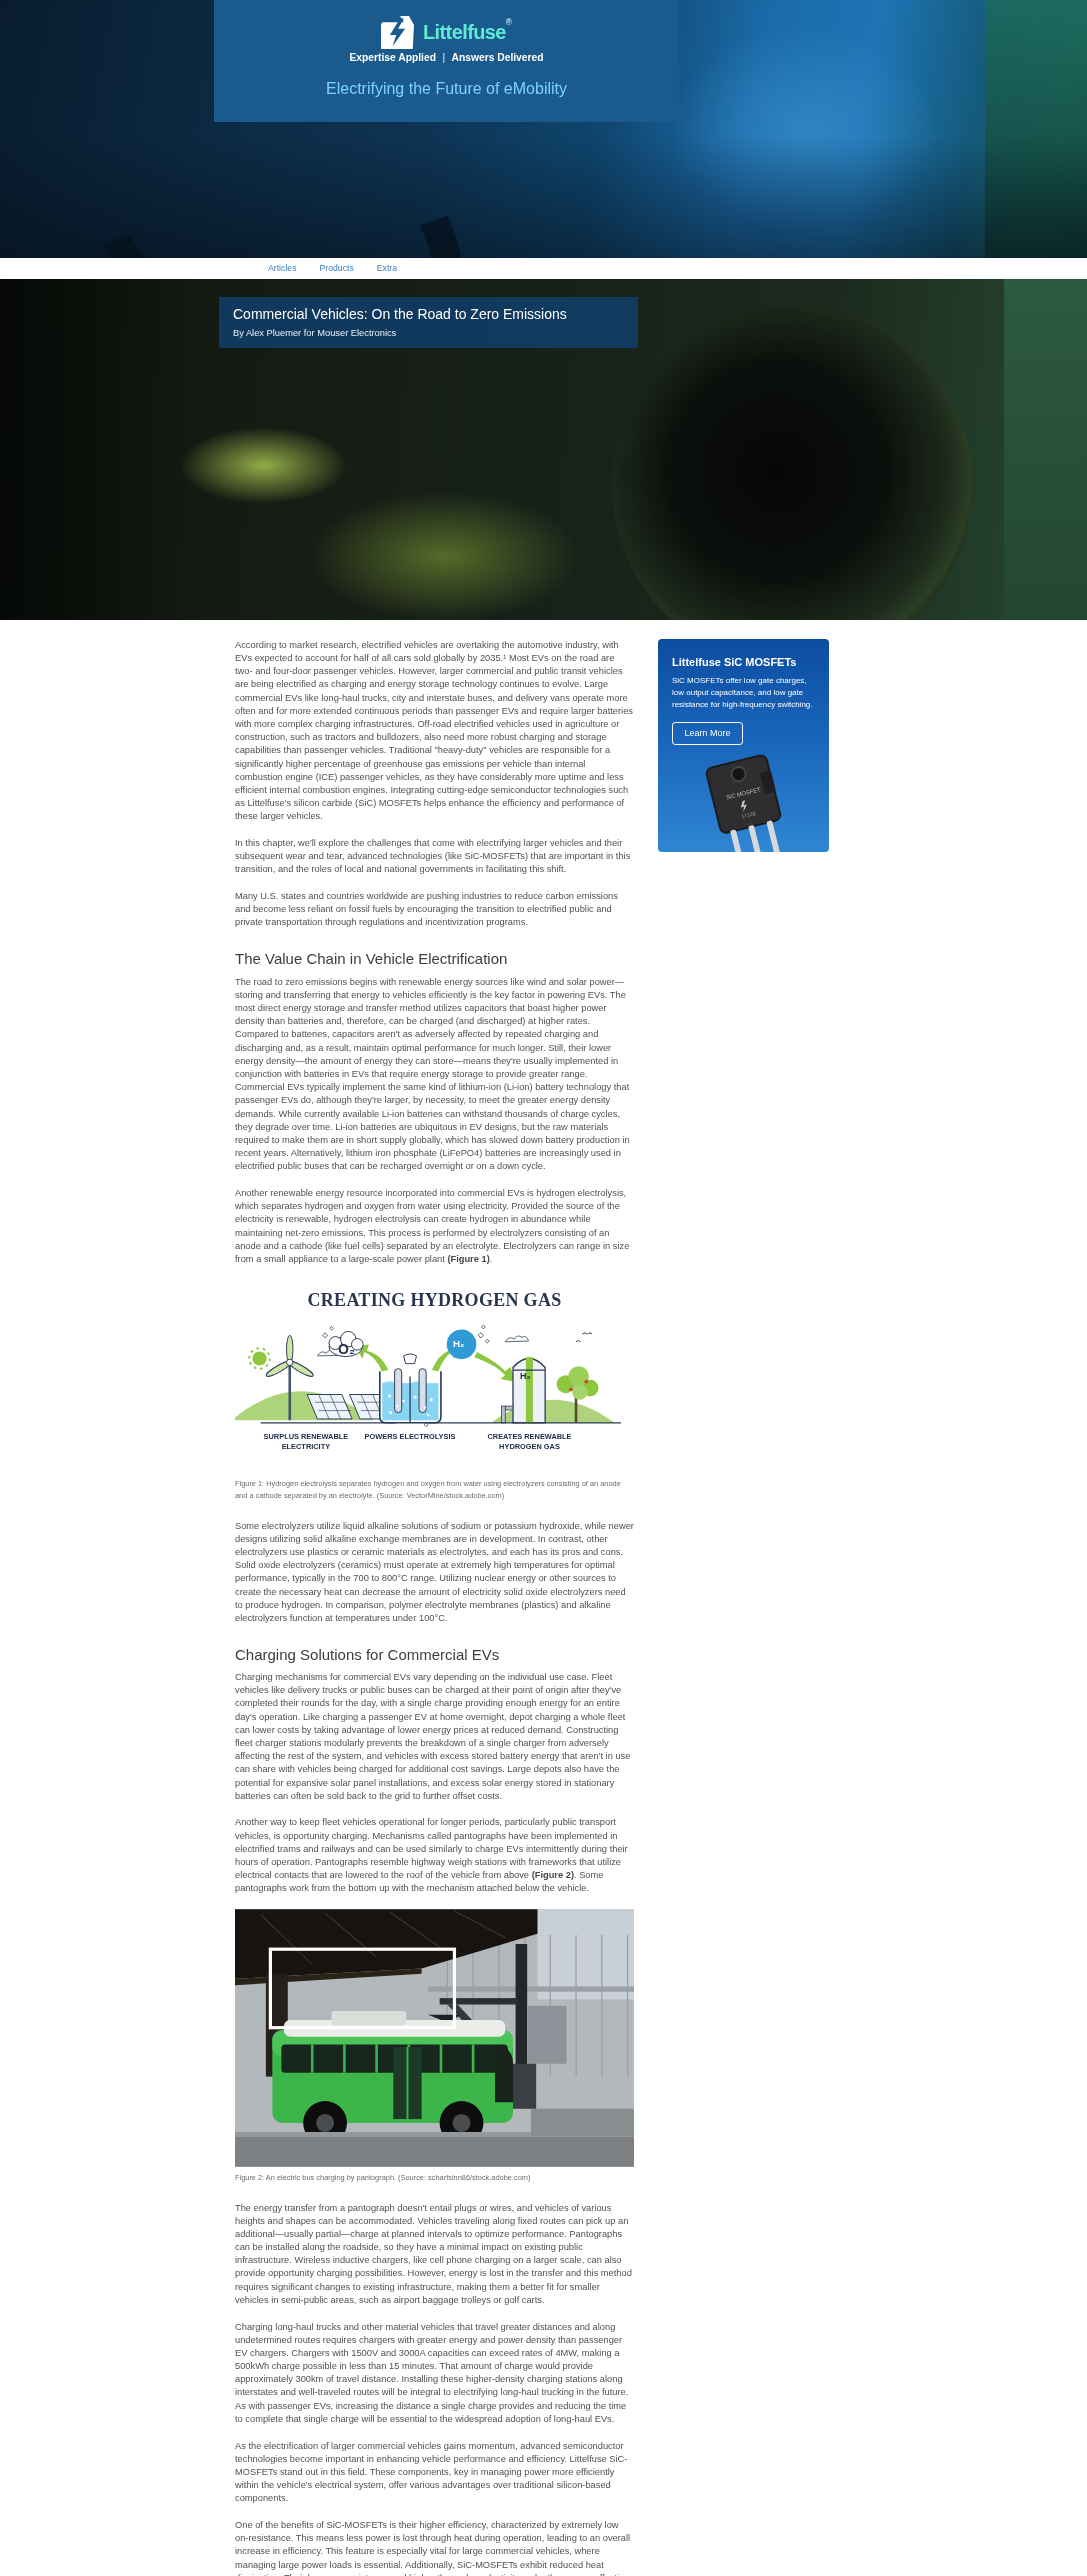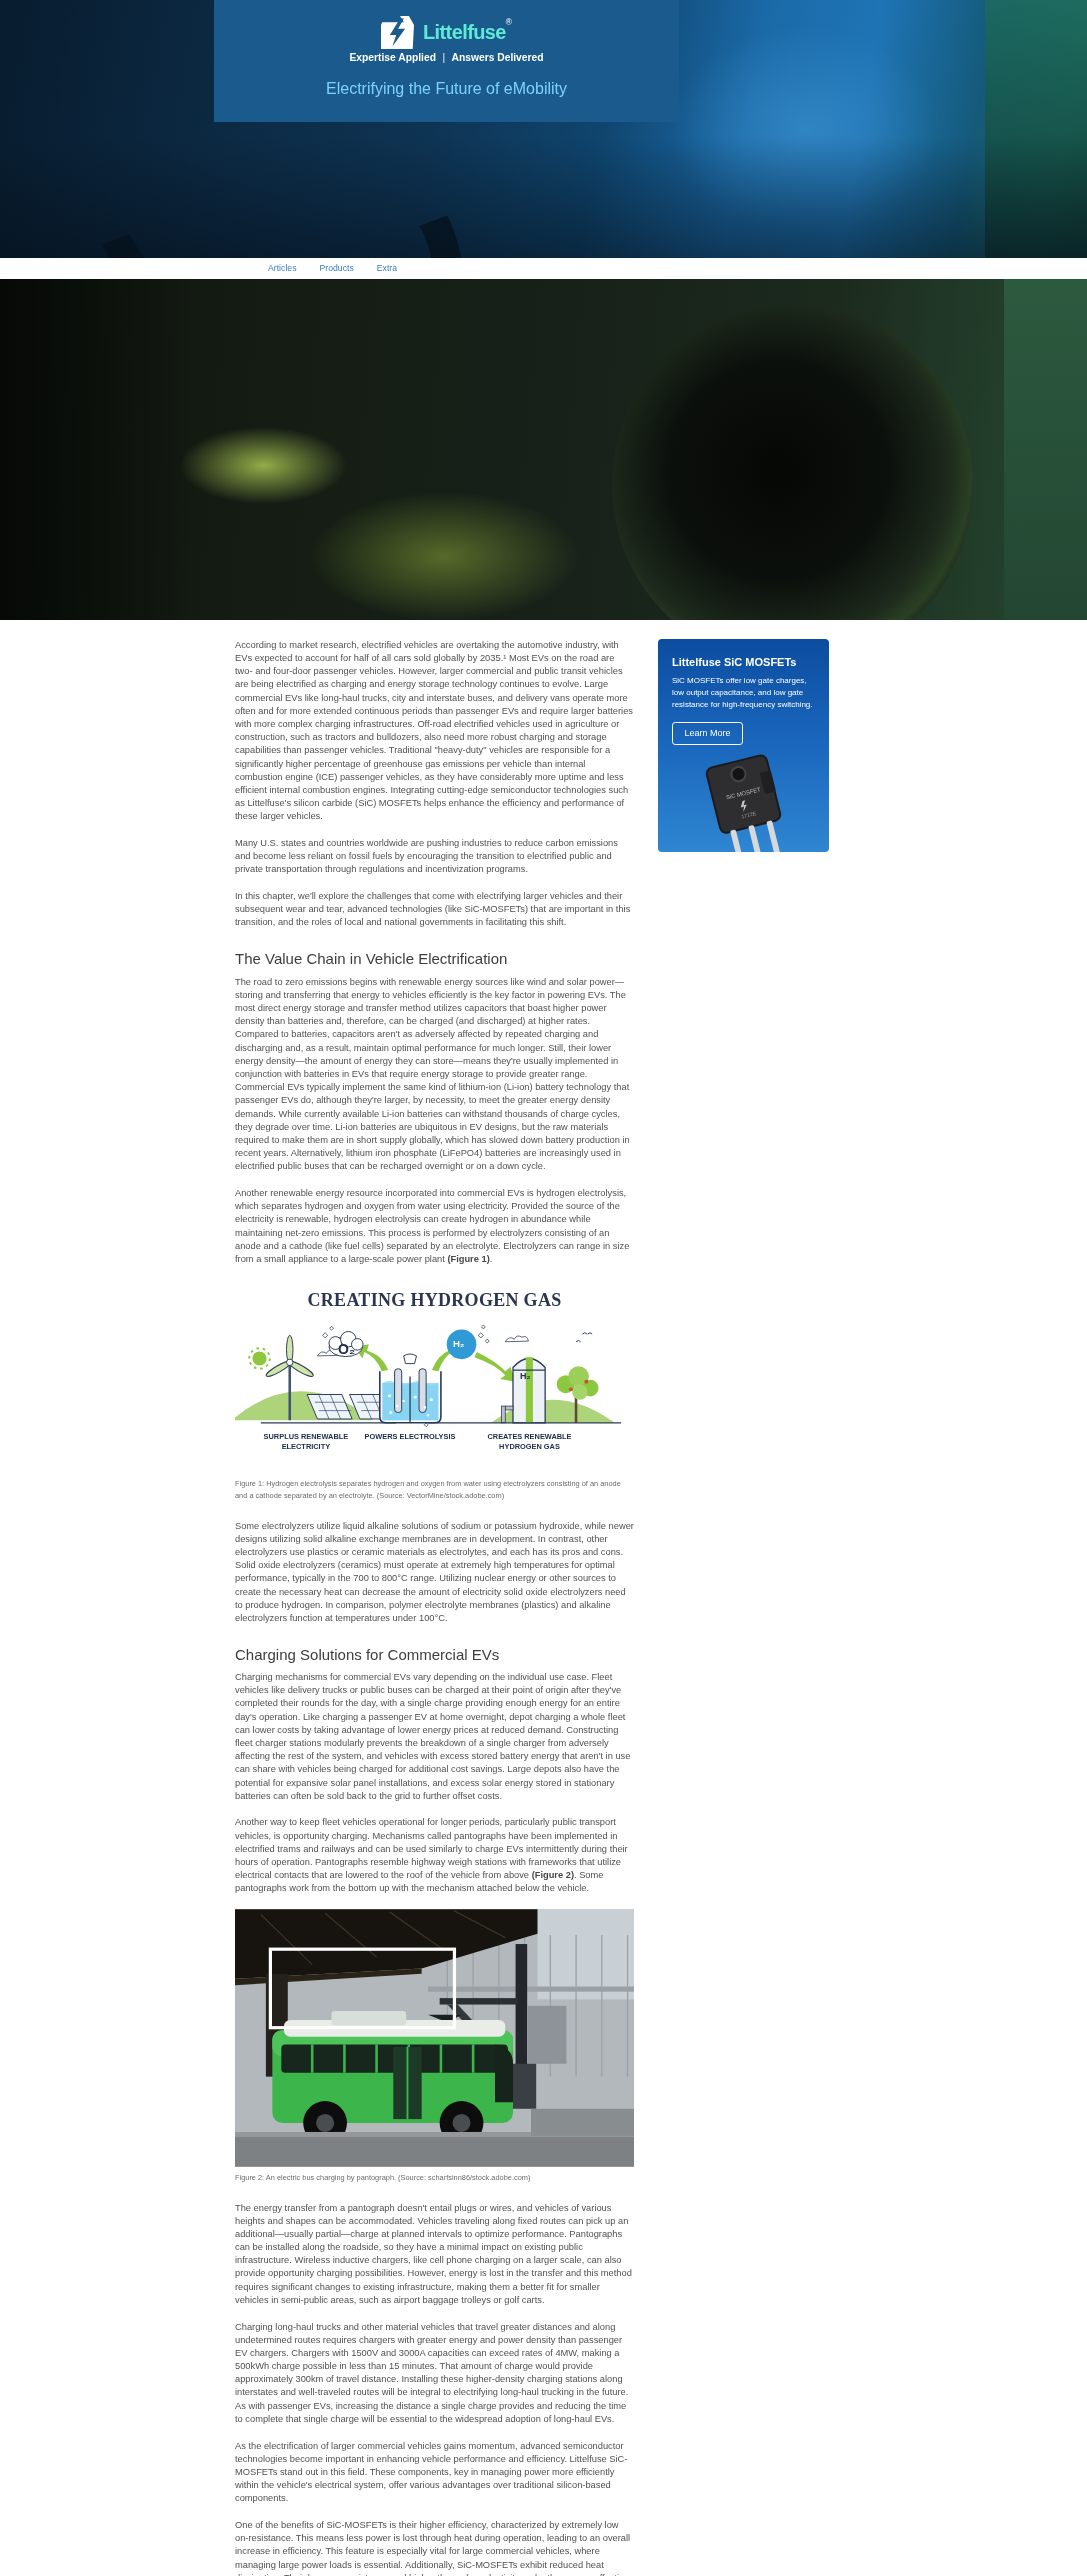--- a/index.html
+++ b/index.html
@@ -116,28 +116,32 @@
     <a class="nav-link">Products</a>
     <a class="nav-link">Extra</a>
   </div>
 
   <div class="hero">
     <div class="hero-dark-left"></div>
     <div class="hero-wheel"></div>
     <div class="hero-panel"></div>
     <div class="hero-lime"></div>
     <div class="hero-lime2"></div>
+    <div class="hero-box">
+      <div class="hero-title">Commercial Vehicles: On the Road to Zero Emissions</div>
+      <div class="hero-byline">By Alex Pluemer for Mouser Electronics</div>
+    </div>
   </div>
 
   <div class="main">
 
     <div class="article">
       <p>According to market research, electrified vehicles are overtaking the automotive industry, with EVs expected to account for half of all cars sold globally by 2035.¹ Most EVs on the road are two- and four-door passenger vehicles. However, larger commercial and public transit vehicles are being electrified as charging and energy storage technology continues to evolve. Large commercial EVs like long-haul trucks, city and interstate buses, and delivery vans operate more often and for more extended continuous periods than passenger EVs and require larger batteries with more complex charging infrastructures. Off-road electrified vehicles used in agriculture or construction, such as tractors and bulldozers, also need more robust charging and storage capabilities than passenger vehicles. Traditional "heavy-duty" vehicles are responsible for a significantly higher percentage of greenhouse gas emissions per vehicle than internal combustion engine (ICE) passenger vehicles, as they have considerably more uptime and less efficient internal combustion engines. Integrating cutting-edge semiconductor technologies such as Littelfuse's silicon carbide (SiC) MOSFETs helps enhance the efficiency and performance of these larger vehicles.</p>
+      <p>In this chapter, we'll explore the challenges that come with electrifying larger vehicles and their subsequent wear and tear, advanced technologies (like SiC-MOSFETs) that are important in this transition, and the roles of local and national governments in facilitating this shift.</p>
       <p>Many U.S. states and countries worldwide are pushing industries to reduce carbon emissions and become less reliant on fossil fuels by encouraging the transition to electrified public and private transportation through regulations and incentivization programs.</p>
-      <p>In this chapter, we'll explore the challenges that come with electrifying larger vehicles and their subsequent wear and tear, advanced technologies (like SiC-MOSFETs) that are important in this transition, and the roles of local and national governments in facilitating this shift.</p>
 
       <h2>The Value Chain in Vehicle Electrification</h2>
       <p>The road to zero emissions begins with renewable energy sources like wind and solar power—storing and transferring that energy to vehicles efficiently is the key factor in powering EVs. The most direct energy storage and transfer method utilizes capacitors that boast higher power density than batteries and, therefore, can be charged (and discharged) at higher rates. Compared to batteries, capacitors aren't as adversely affected by repeated charging and discharging and, as a result, maintain optimal performance for much longer. Still, their lower energy density—the amount of energy they can store—means they're usually implemented in conjunction with batteries in EVs that require energy storage to provide greater range. Commercial EVs typically implement the same kind of lithium-ion (Li-ion) battery technology that passenger EVs do, although they're larger, by necessity, to meet the greater energy density demands. While currently available Li-ion batteries can withstand thousands of charge cycles, they degrade over time. Li-ion batteries are ubiquitous in EV designs, but the raw materials required to make them are in short supply globally, which has slowed down battery production in recent years. Alternatively, lithium iron phosphate (LiFePO4) batteries are increasingly used in electrified public buses that can be recharged overnight or on a down cycle.</p>
       <p><span>Another renewable energy resource incorporated into commercial EVs is hydrogen electrolysis, which separates hydrogen and oxygen from water using electricity. Provided the source of the electricity is renewable, hydrogen electrolysis can create hydrogen in abundance while maintaining net-zero emissions. This process is performed by electrolyzers consisting of an anode and a cathode (like fuel cells) separated by an electrolyte. Electrolyzers can range in size from a small appliance to a large-scale power plant </span><strong>(Figure 1)</strong><span>.</span></p>
 
       <div class="figure1">
         <svg viewBox="0 0 620 300" width="399" height="193">
 
           <path d="M-5 218 Q 100 128 215 218 Z" fill="#aed47b"></path>
 

